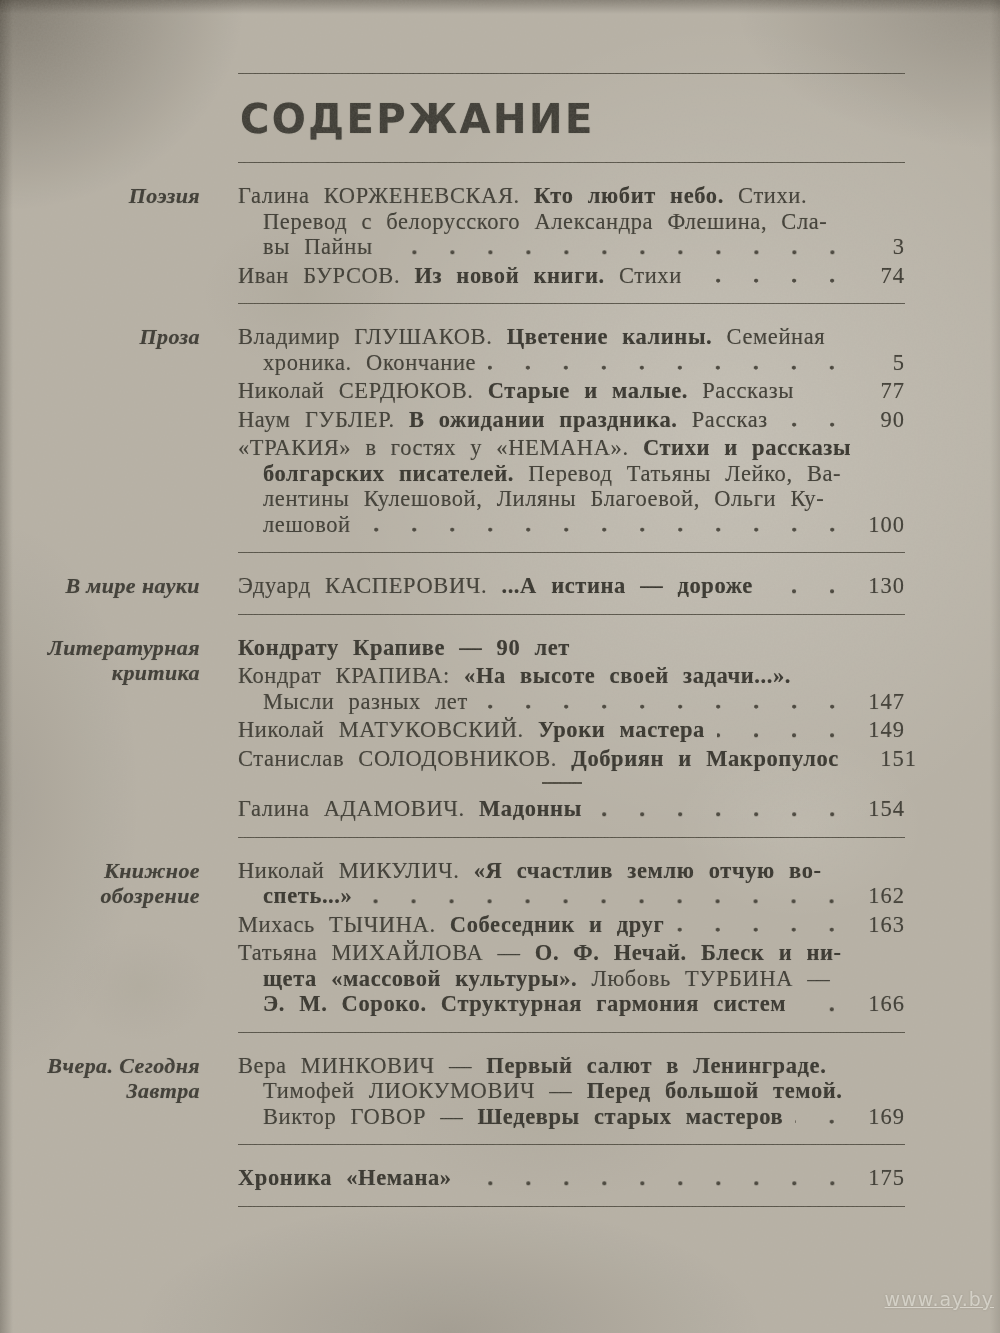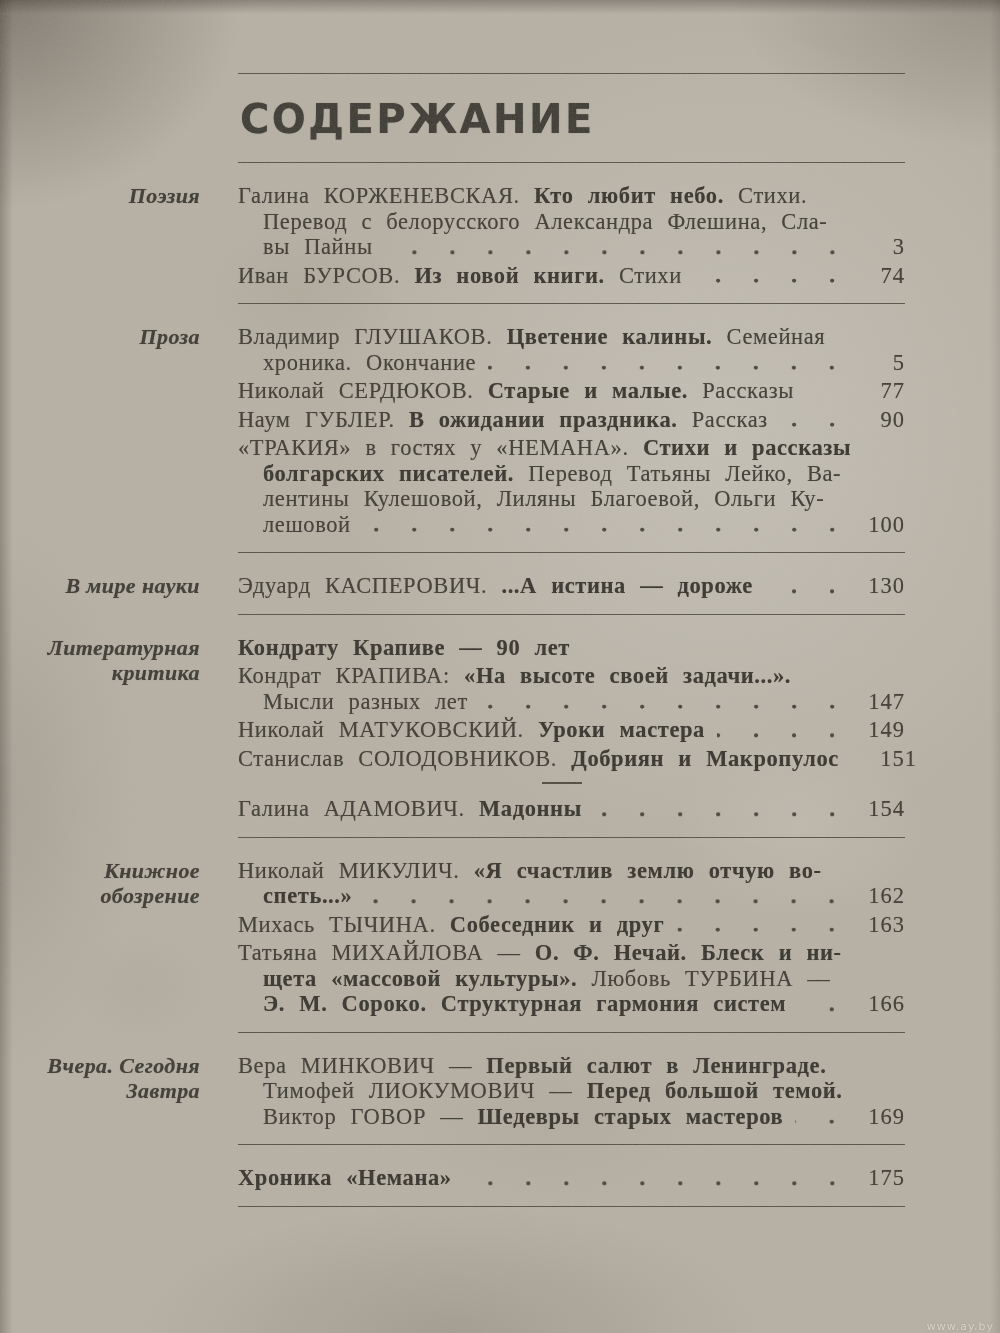--- a/index.html
+++ b/index.html
@@ -53,24 +53,25 @@
   .txt{white-space:nowrap;flex:0 1 auto;}
   .b{font-weight:bold;color:#33312a;}
   .leader{flex:1 1 auto;min-width:12px;margin:0 8px 0 12px;align-self:stretch;}
   .leader.dots{
     background-image:radial-gradient(circle at 19px 18px, rgba(58,55,46,0.92) 1.6px, rgba(58,55,46,0) 2.4px);
     background-size:38px 25.5px;background-repeat:repeat-x;background-position:right top;
   }
   .page{flex:none;min-width:46px;text-align:right;letter-spacing:1px;}
   .short-rule{height:0;border-top:2px solid rgba(62,58,48,0.88);width:40px;margin:11px 0 12px 304px;}
   .watermark{
-    position:absolute;right:6px;bottom:0;
-    font-family:"DejaVu Sans","Liberation Sans",sans-serif;font-size:11px;
+    position:absolute;right:6px;bottom:23px;
+    font-family:"DejaVu Sans","Liberation Sans",sans-serif;font-size:19px;
     color:rgba(250,248,240,0.55);letter-spacing:1px;
     text-shadow:0 0 2px rgba(110,105,92,0.35);
+    text-decoration:underline;
   }
 </style>
 </head>
 <body>
 
 <div class="photo">
   <div class="stains"></div>
 
   <div class="toc">
     <div class="rule"></div>

